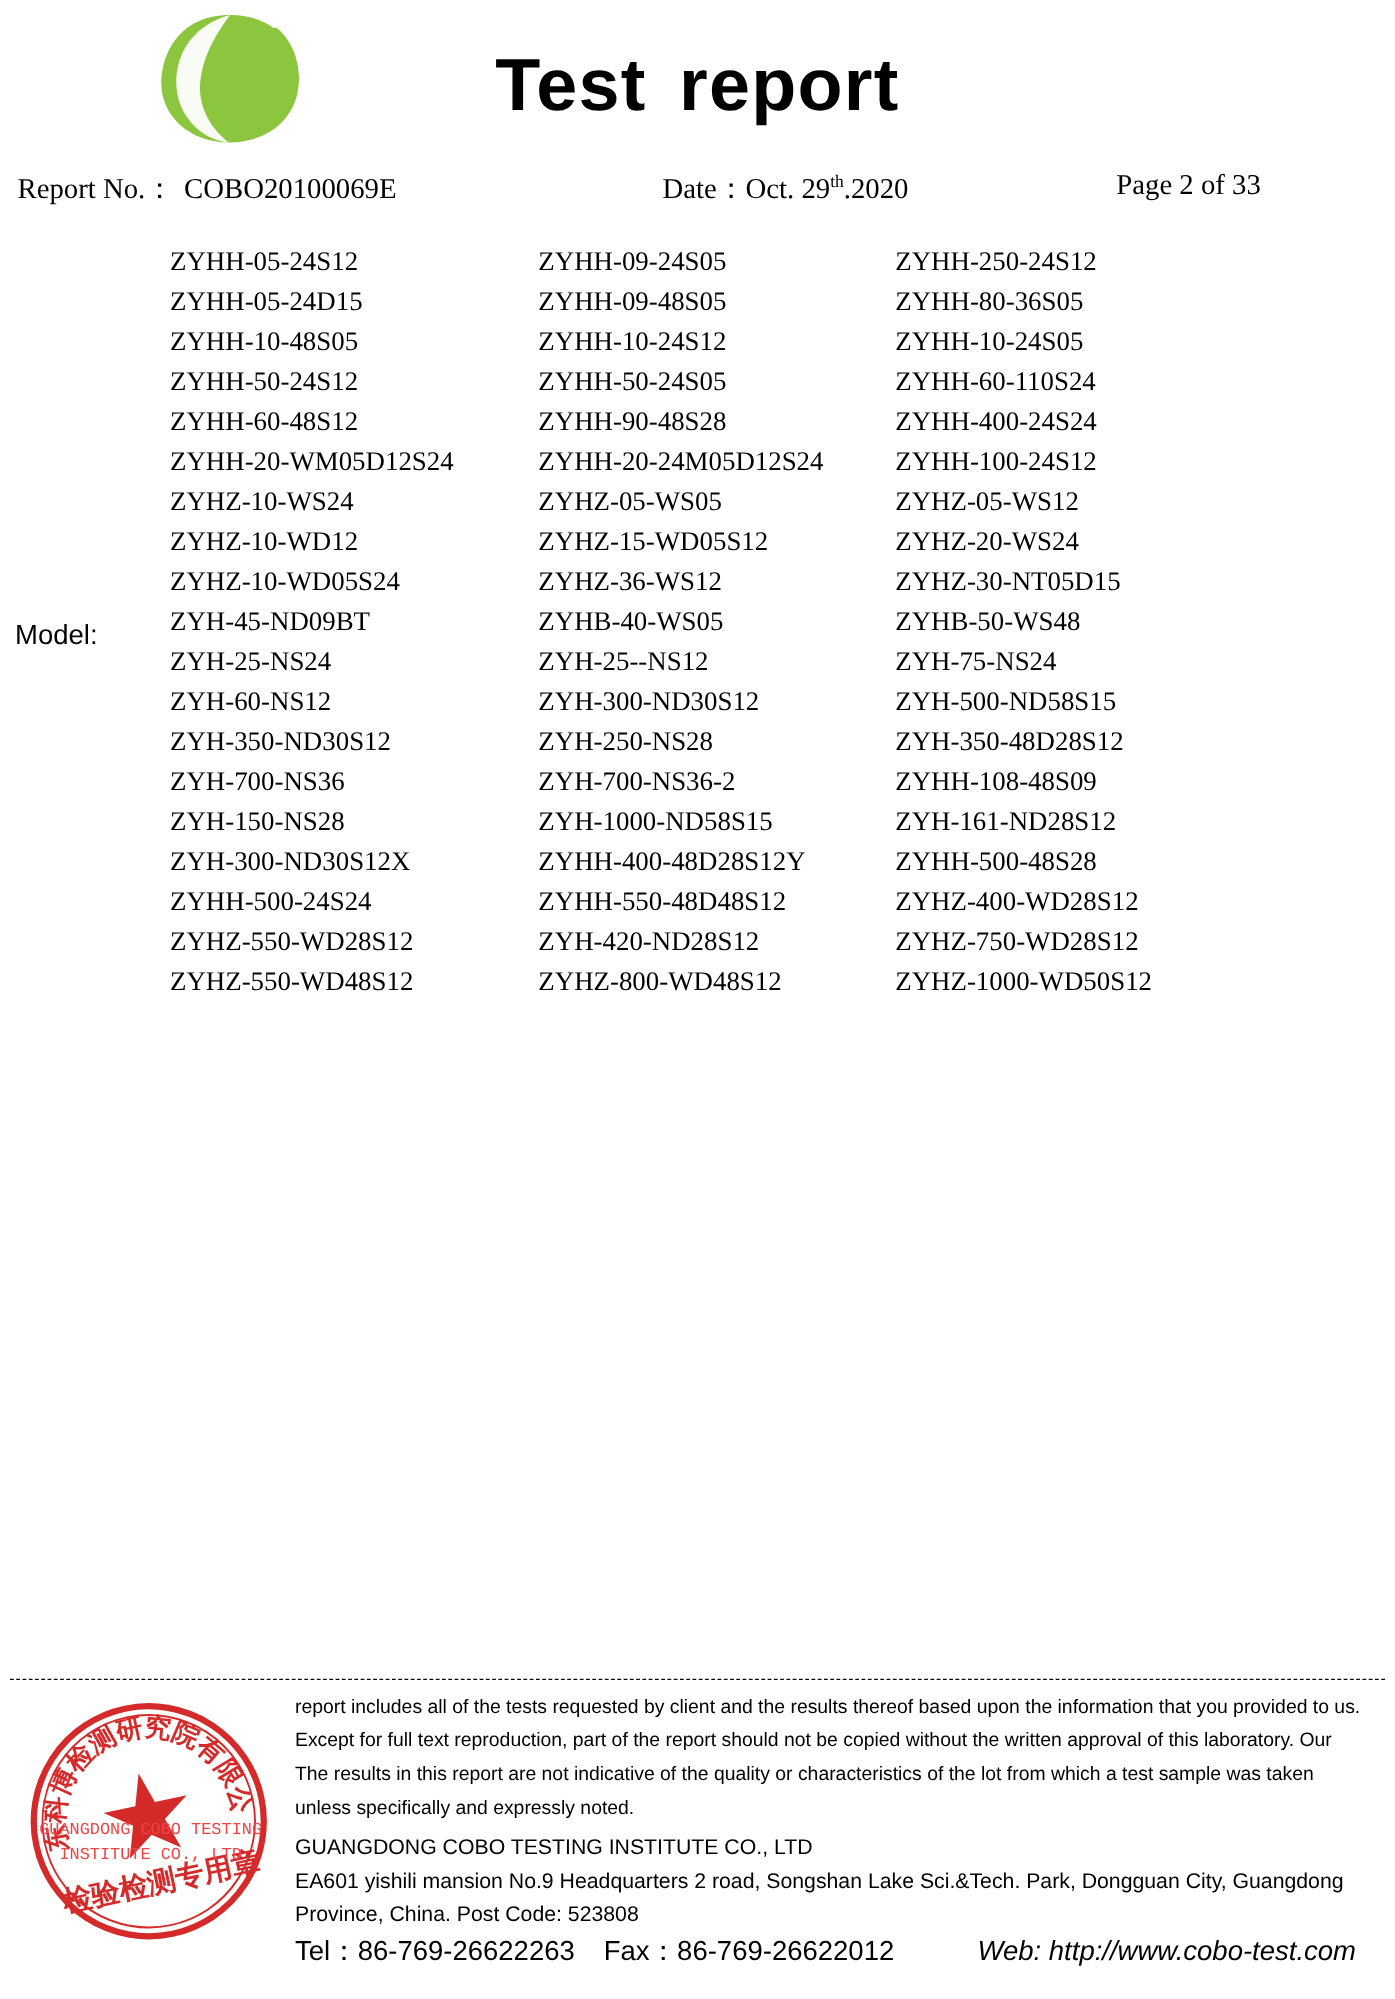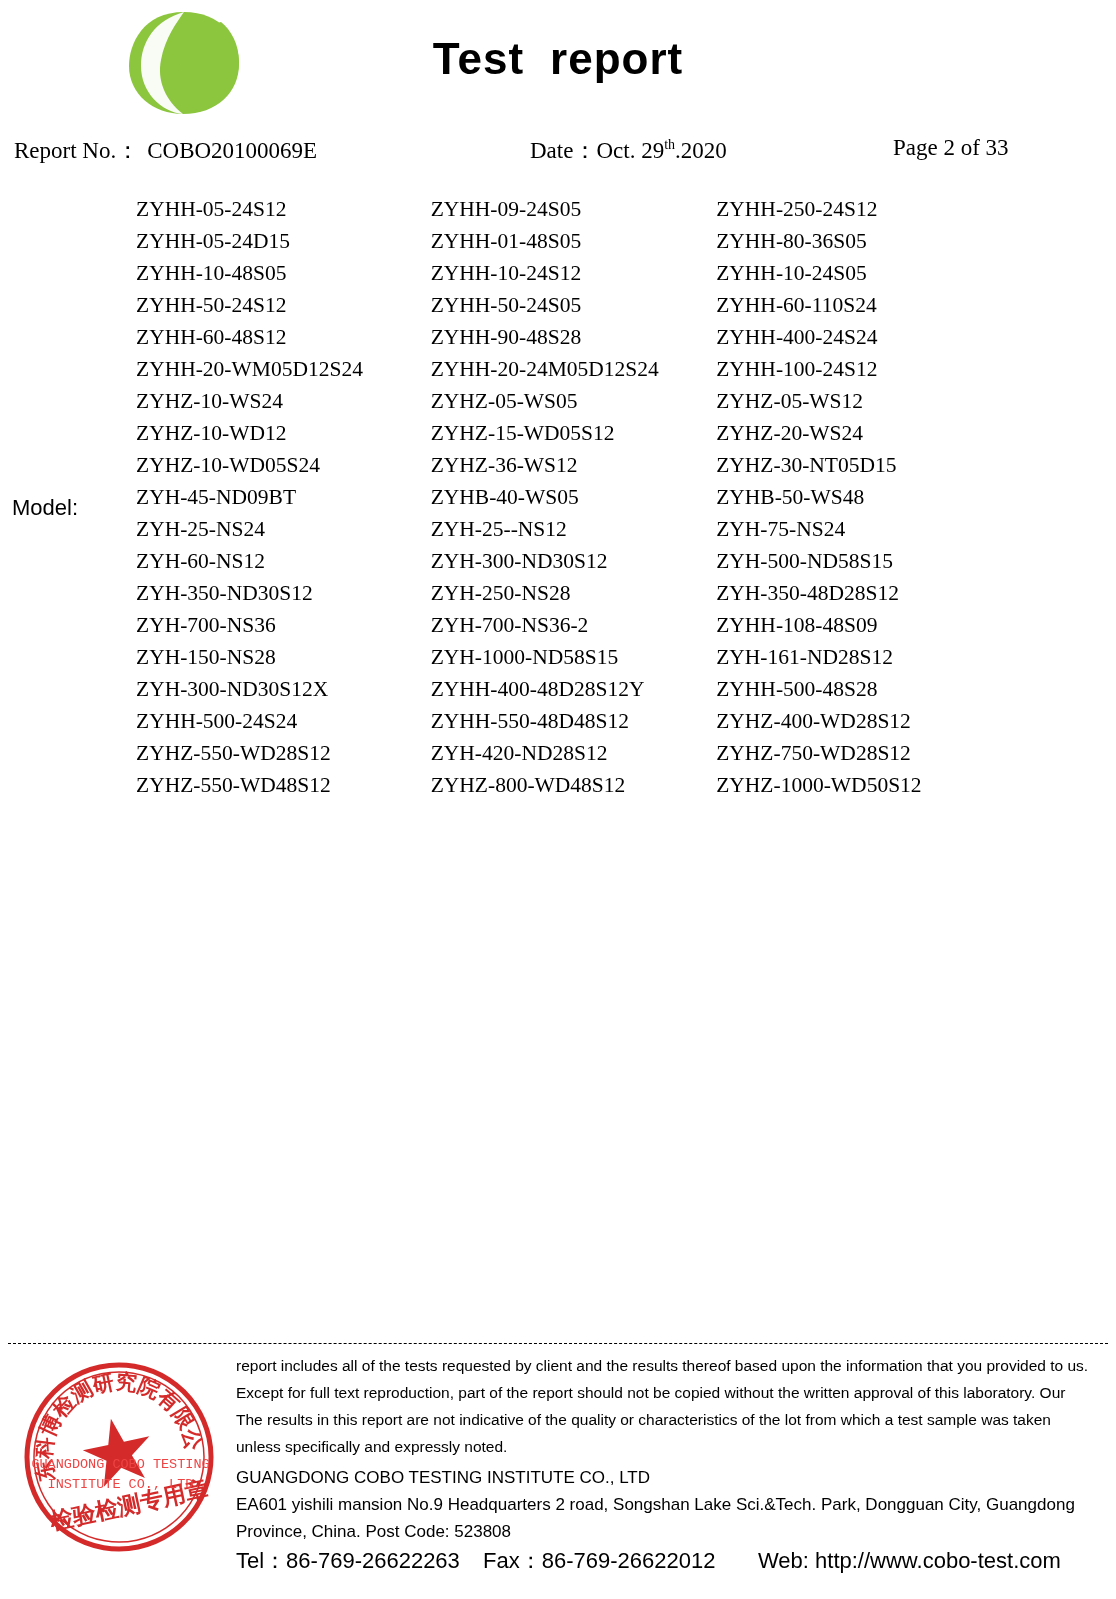--- a/index.html
+++ b/index.html
@@ -34,21 +34,21 @@
     height: 110px;
   }
   .title {
     position: absolute;
     left: 0;
     right: 0;
     top: 34px;
     text-align: center;
     font-family: "Liberation Sans", sans-serif;
     font-weight: bold;
-    font-size: 44px;
+    font-size: 59px;
     letter-spacing: 1px;
   }
   .title .gap { display:inline-block; width: 26px; }
 
   
   .report-line {
     position: absolute;
     top: 135px;
     left: 0;
     width: 1076px;
@@ -134,21 +134,21 @@
     font-size: 17px;
   }
   .footer .contact {
     position: relative;
     font-size: 22px;
     margin-top: 2px;
     height: 24px;
   }
   .footer .contact .tel { position: absolute; left: 0; top: 0; }
   .footer .contact .fax { position: absolute; left: 247px; top: 0; }
-  .footer .contact .web { position: absolute; left: 522px; top: 0; }
+  .footer .contact .web { position: absolute; left: 546px; top: 0; font-style: italic; }
 
   
   .stamp {
     position: absolute;
     left: 14px;
     top: 1352px;
     width: 210px;
     height: 210px;
   }
   .stamp-text {
@@ -196,21 +196,21 @@
 
   <table class="model-table">
     <tbody>
       <tr>
         <td class="c0">ZYHH-05-24S12</td>
         <td class="c1">ZYHH-09-24S05</td>
         <td class="c2">ZYHH-250-24S12</td>
       </tr>
       <tr>
         <td class="c0">ZYHH-05-24D15</td>
-        <td class="c1">ZYHH-01-48S05</td>
+        <td class="c1">ZYHH-09-48S05</td>
         <td class="c2">ZYHH-80-36S05</td>
       </tr>
       <tr>
         <td class="c0">ZYHH-10-48S05</td>
         <td class="c1">ZYHH-10-24S12</td>
         <td class="c2">ZYHH-10-24S05</td>
       </tr>
       <tr>
         <td class="c0">ZYHH-50-24S12</td>
         <td class="c1">ZYHH-50-24S05</td>

